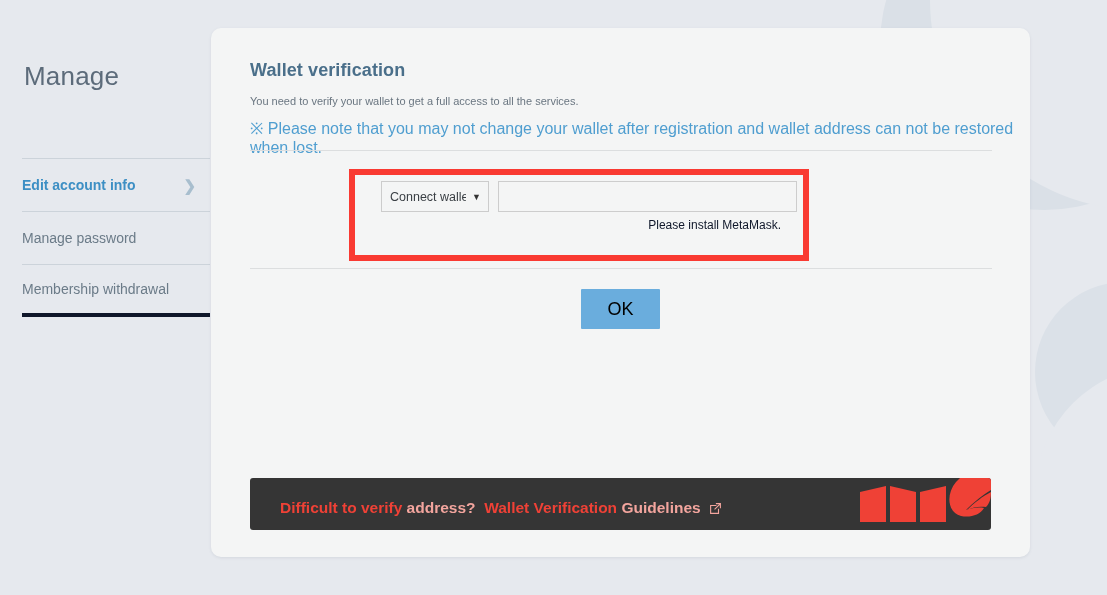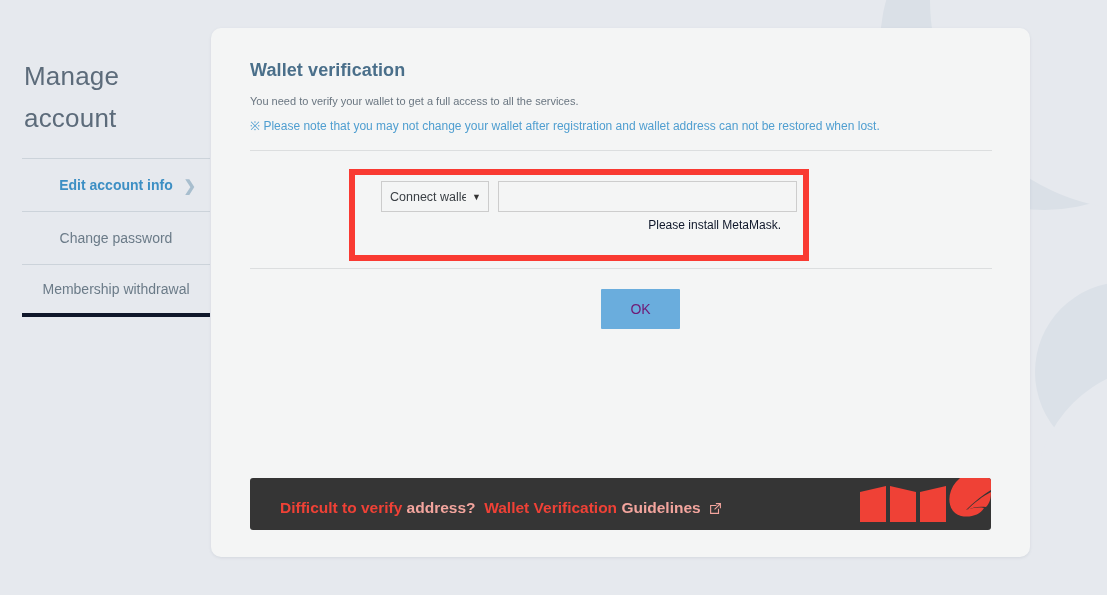--- a/index.html
+++ b/index.html
@@ -69,21 +69,20 @@
   }
   .nav-item {
     position: relative;
     height: 53px;
     border-top: 1px solid #ccd3da;
     display: flex;
     align-items: center;
     font-size: 14px;
     color: #6b7b88;
     cursor: pointer;
-    justify-content: center;
   }
   .nav-item:last-child { border-bottom: 4px solid #0f172a; }
   .nav-item.active { color: #3d8fc4; font-weight: 600; }
   .nav-chevron {
     position: absolute;
     right: 14px;
     color: #a8bece;
     font-size: 15px;
     line-height: 1;
   }
@@ -110,21 +109,21 @@
   }
   #section-desc {
     position: absolute;
     left: 39px; top: 67px;
     font-size: 11px;
     color: #6a7681;
   }
   #section-note {
     position: absolute;
     left: 39px; top: 89px;
-    font-size: 12px;
+    font-size: 16px;
     color: #4f9ed0;
   }
 
   .hr {
     position: absolute;
     left: 39px;
     width: 742px;
     height: 1px;
     background: #dcdedf;
   }
@@ -188,26 +187,25 @@
     color: #0f172a;
   }
 
   
   #ok-button {
     position: absolute;
     left: 370px; top: 261px;
     width: 79px; height: 40px;
     background: #6aaddd;
     border: none;
-    color: #701a75;
+    color: #000000;
     font-family: "Liberation Sans", sans-serif;
-    font-size: 14px;
+    font-size: 18px;
     cursor: pointer;
     border-radius: 1px;
-    margin-left: 20px;
   }
 
   
   #guide-banner {
     position: absolute;
     left: 39px; top: 450px;
     width: 741px; height: 52px;
     background: #353535;
     border-radius: 3px;
     overflow: hidden;
@@ -238,30 +236,29 @@
 <div id="bg-deco">
   <div class="blob-a"></div>
   <div class="blob-b"></div>
   <div class="blob-c"></div>
   <div class="blob-d"></div>
 </div>
 
 <aside id="sidebar">
   <div id="page-title">
     <div>Manage</div>
-    <div>account</div>
   </div>
 
   <nav id="sidebar-nav">
     <div class="nav-item active">
       <span>Edit account info</span>
       <span class="nav-chevron">❯</span>
     </div>
     <div class="nav-item">
-      <span>Change password</span>
+      <span>Manage password</span>
     </div>
     <div class="nav-item">
       <span>Membership withdrawal</span>
     </div>
   </nav>
 </aside>
 
 <main id="card">
 
   <div id="section-title">Wallet verification</div>

